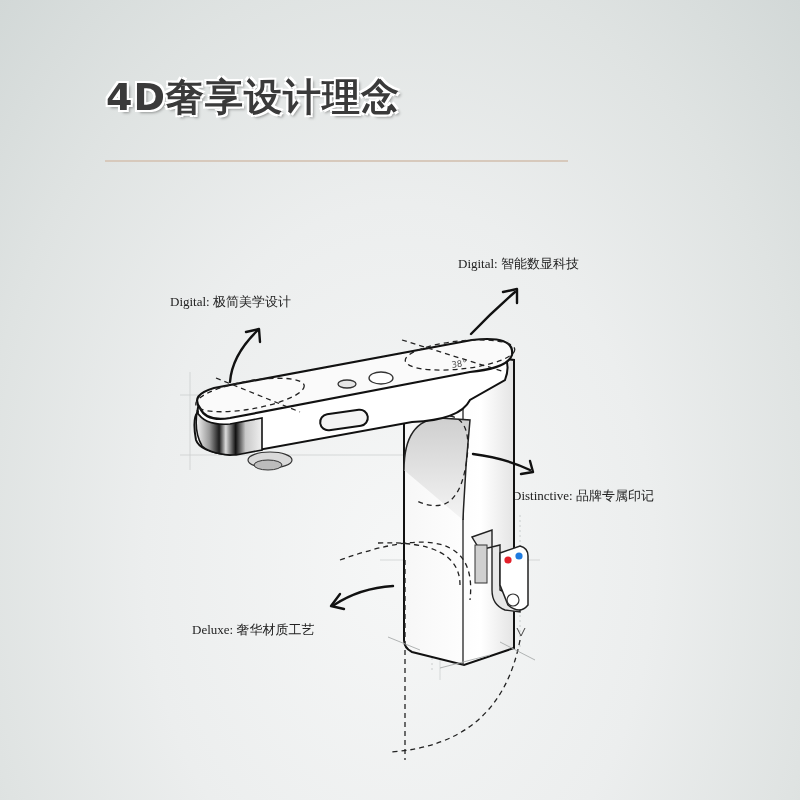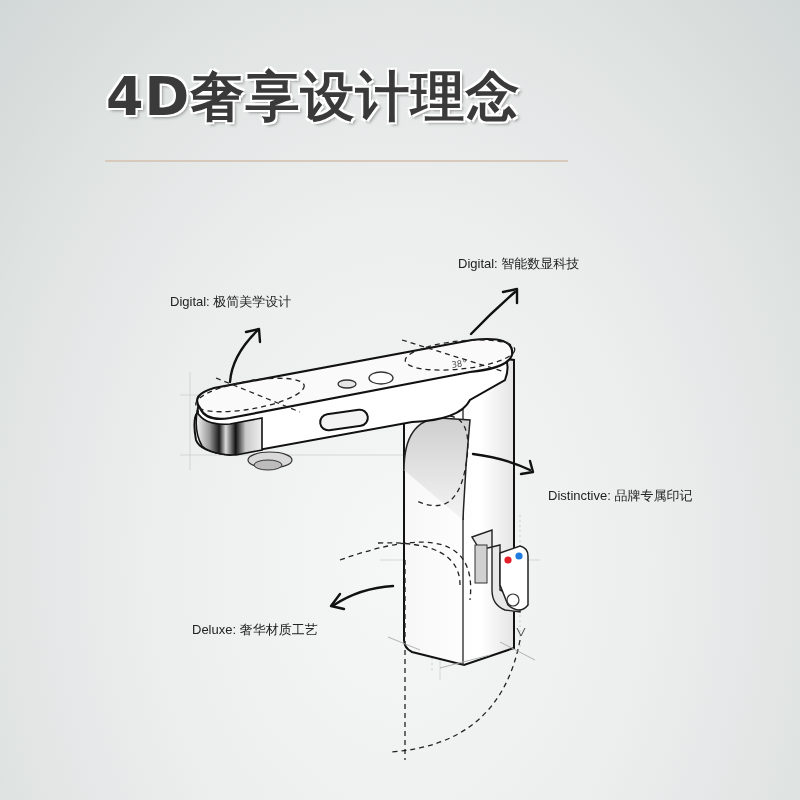--- a/index.html
+++ b/index.html
@@ -4,46 +4,46 @@
   <style>
     html, body { margin: 0; padding: 0; }
     body {
       width: 800px; height: 800px; overflow: hidden; position: relative;
       background: radial-gradient(ellipse at 50% 70%, #f6f7f7 0%, #eceeee 45%, #dfe3e2 75%, #d2d8d7 100%);
       font-family: "DejaVu Sans", "Liberation Sans", sans-serif;
     }
     .title {
       position: absolute; left: 106px; top: 62px;
       font-family: "DejaVu Sans", sans-serif;
-      font-weight: bold; font-size: 54px; letter-spacing: 1px;
+      font-weight: bold; font-size: 38px; letter-spacing: 1px;
       color: #3a3a3a;
       text-shadow: -2px -2px 0 #ffffff, 2px -2px 0 #ffffff, -2px 2px 0 #ffffff, 2px 2px 0 #ffffff,
                    3px 3px 3px rgba(0,0,0,0.35);
       line-height: 70px;
       white-space: nowrap;
     }
     .divider {
       position: absolute; left: 105px; top: 160px; width: 463px; height: 2px;
       background: #d7c9bc;
     }
     .label {
       position: absolute; font-size: 13px; color: #222; white-space: nowrap;
-      font-family: Liberation Sans, sans-serif;
+      font-family: Liberation Serif, serif;
     }
     .illustration { position: absolute; left: 0; top: 0; width: 800px; height: 800px; }
   </style>
 </head>
 <body>
 
 <div class="title">4D奢享设计理念</div>
 <div class="divider"></div>
 
 <div class="label" style="left:170px; top:293px;">Digital: 极简美学设计</div>
 <div class="label" style="left:458px; top:255px;">Digital: 智能数显科技</div>
-<div class="label" style="left:548px; top:487px;">Distinctive: 品牌专属印记</div>
+<div class="label" style="left:512px; top:487px;">Distinctive: 品牌专属印记</div>
 <div class="label" style="left:192px; top:621px;text-align:center;">Deluxe: 奢华材质工艺</div>
 
 <svg class="illustration" viewBox="0 0 800 800" xmlns="http://www.w3.org/2000/svg">
   <defs>
     <linearGradient id="chrome" x1="0" x2="1" y1="0" y2="0">
       <stop offset="0" stop-color="#f4f4f4"></stop>
       <stop offset="0.2" stop-color="#9a9a9a"></stop>
       <stop offset="0.35" stop-color="#1b1b1b"></stop>
       <stop offset="0.45" stop-color="#dcdcdc"></stop>
       <stop offset="0.6" stop-color="#111"></stop>

